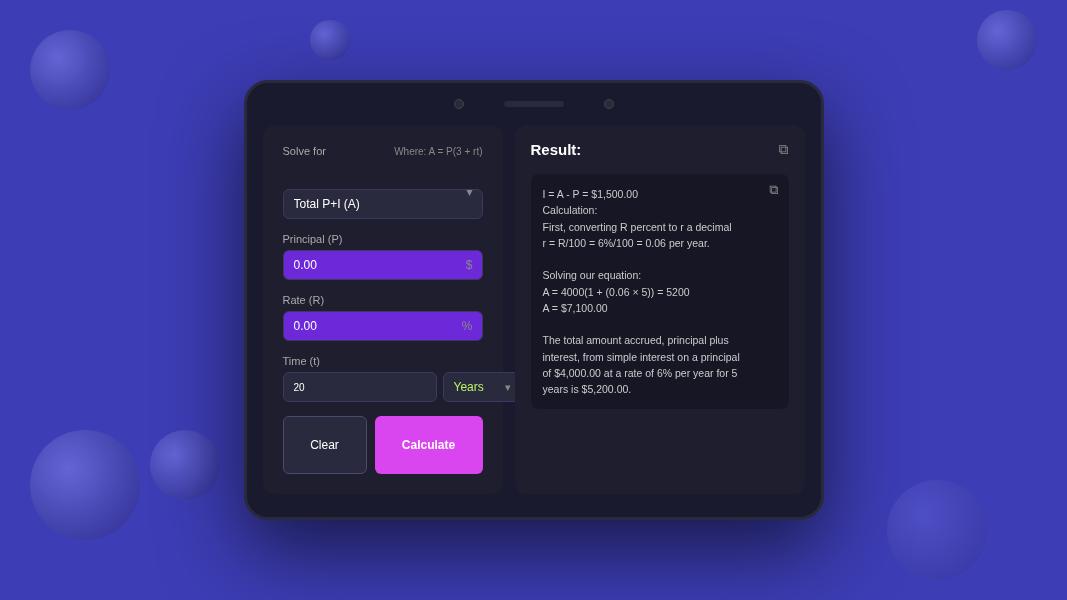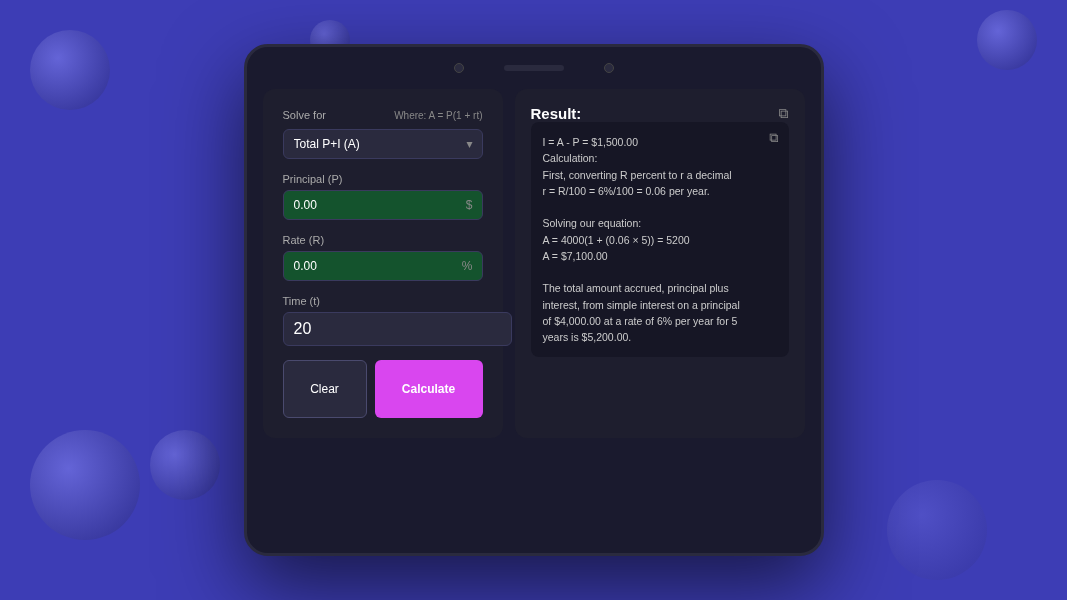--- a/index.html
+++ b/index.html
@@ -28,21 +28,21 @@
     .sphere-5 { width: 70px; height: 70px; bottom: 100px; left: 150px; }
     .sphere-6 { width: 100px; height: 100px; bottom: 20px; right: 80px; opacity: 0.4; }
 
     
     .tablet {
       position: absolute;
       top: 50%;
       left: 50%;
       transform: translate(-50%, -50%);
       width: 580px;
-      height: 512px;
+      height: 440px;
       background: #1a1a2e;
       border-radius: 24px;
       border: 3px solid #2a2a3e;
       padding: 12px;
       box-shadow: 0 30px 80px rgba(0,0,0,0.6);
     }
 
     .tablet-top-bar {
       display: flex;
       align-items: center;
@@ -107,20 +107,21 @@
     .calc-select {
       width: 100%;
       background: #2a2a3e;
       border: 1px solid #3a3a5e;
       border-radius: 6px;
       color: #fff;
       font-size: 12px;
       padding: 7px 30px 7px 10px;
       appearance: none;
       cursor: pointer;
+      margin-top: 24px;
     }
 
     .select-arrow {
       position: absolute;
       right: 10px;
       top: 50%;
       transform: translateY(-50%);
       color: #888;
       pointer-events: none;
       font-size: 12px;
@@ -132,21 +133,21 @@
       margin-bottom: 5px;
     }
 
     .input-wrapper {
       position: relative;
       margin-bottom: 14px;
     }
 
     .calc-input {
       width: 100%;
-      background: #14532d;
+      background: #6d28d9;
       border: 1px solid #3a3a5e;
       border-radius: 6px;
       color: #fff;
       font-size: 12px;
       padding: 7px 28px 7px 10px;
     }
 
     .input-suffix {
       position: absolute;
       right: 10px;
@@ -161,33 +162,33 @@
       gap: 6px;
       margin-bottom: 14px;
     }
 
     .time-input {
       flex: 1;
       background: #2a2a3e;
       border: 1px solid #3a3a5e;
       border-radius: 6px;
       color: #fff;
-      font-size: 16px;
+      font-size: 10px;
       padding: 7px 10px;
     }
 
     .time-select-wrapper {
       position: relative;
     }
 
     .time-select {
       background: #2a2a3e;
       border: 1px solid #3a3a5e;
       border-radius: 6px;
-      color: #d946ef;
+      color: #bef264;
       font-size: 12px;
       padding: 7px 24px 7px 10px;
       appearance: none;
       cursor: pointer;
     }
 
     .time-select-arrow {
       position: absolute;
       right: 8px;
       top: 50%;
@@ -231,21 +232,21 @@
       border-radius: 12px;
       padding: 16px;
       flex: 1;
       position: relative;
     }
 
     .result-header {
       display: flex;
       justify-content: space-between;
       align-items: flex-start;
-      margin-bottom: 0;
+      margin-bottom: 16px;
     }
 
     .result-title {
       color: #fff;
       font-size: 15px;
       font-weight: 700;
     }
 
     .copy-icon {
       color: #888;
@@ -299,21 +300,21 @@
     <div class="tablet-speaker"></div>
     <div class="tablet-camera"></div>
   </div>
 
   <div class="tablet-content">
 
     <div class="calc-panel">
 
       <div class="solve-for-header">
         <span class="solve-for-label">Solve for</span>
-        <span class="formula-text">Where: A = P(1 + rt)</span>
+        <span class="formula-text">Where: A = P(3 + rt)</span>
       </div>
 
       <div class="select-wrapper">
         <select class="calc-select">
           <option>Total P+I (A)</option>
           <option>Principal (P)</option>
           <option>Rate (R)</option>
           <option>Time (t)</option>
         </select>
         <span class="select-arrow">▾</span>

